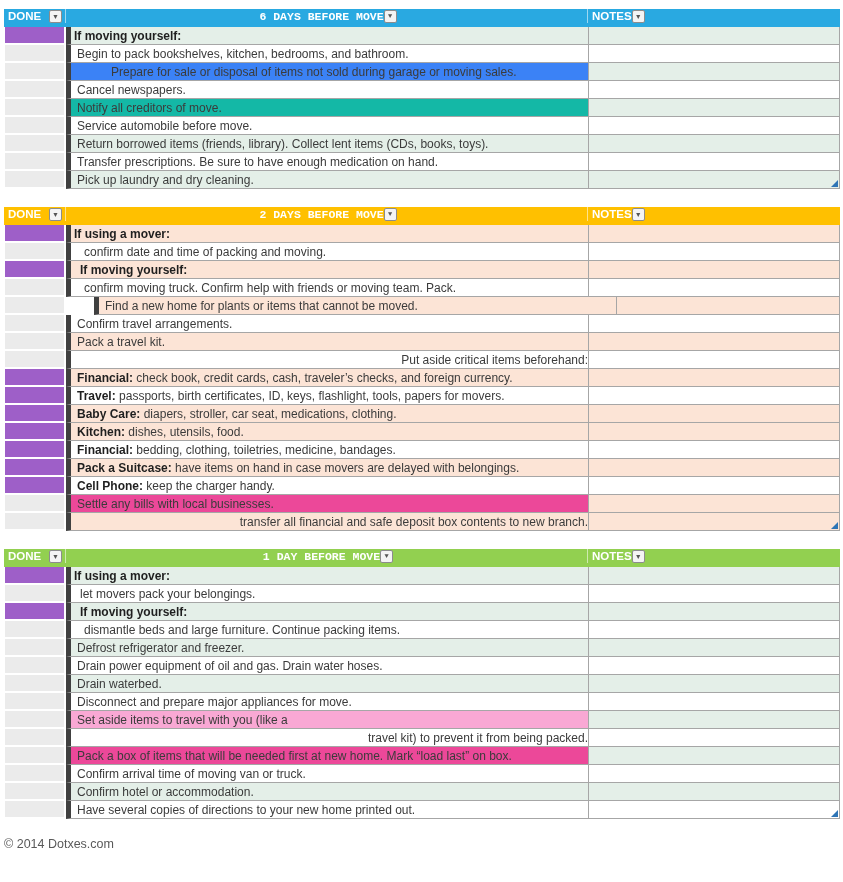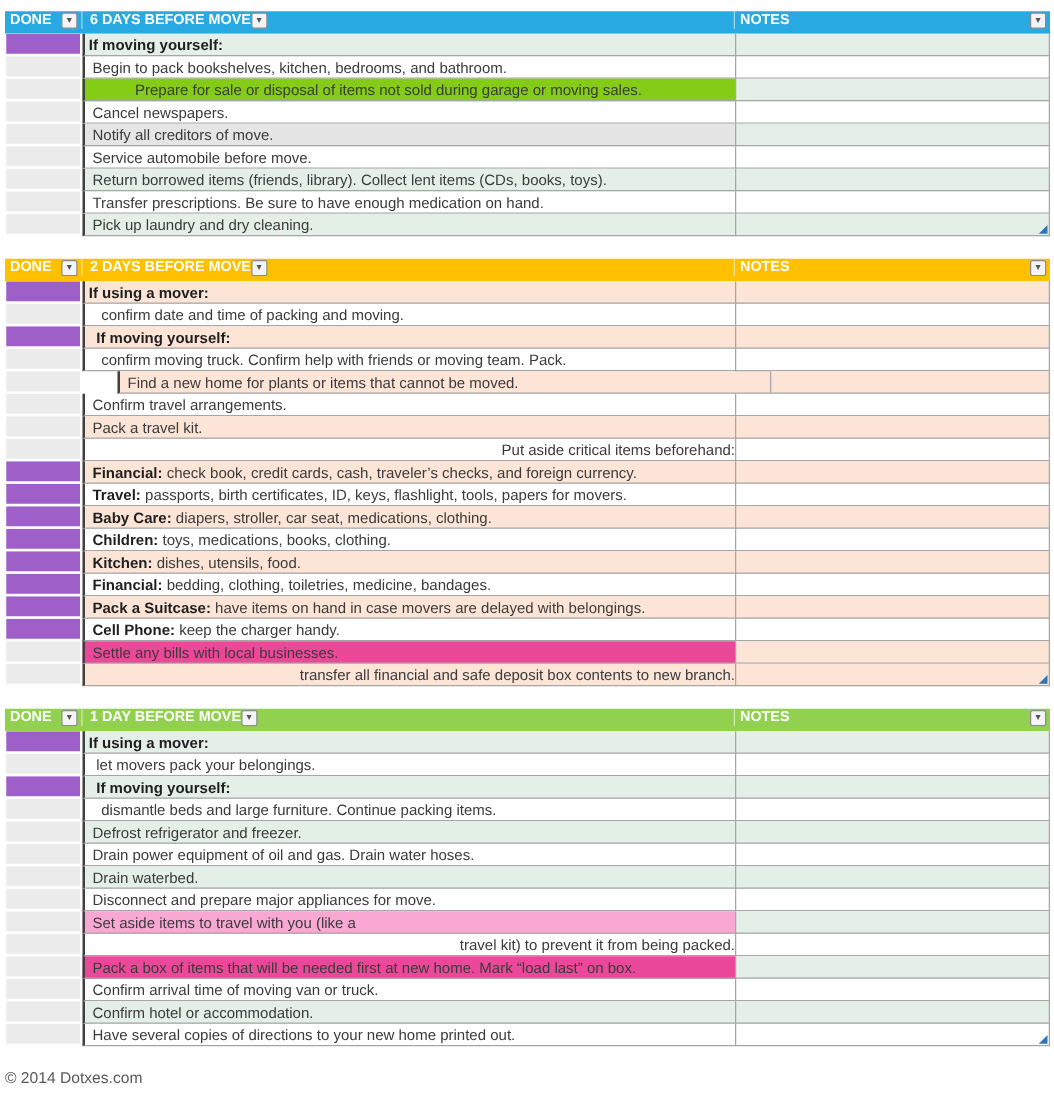--- a/index.html
+++ b/index.html
@@ -11,36 +11,36 @@
   }
   .page { padding: 9px 3px 0 4px; width: 843px; }
   .section { width: 836px; margin-bottom: 18px; position: relative; }
   .row { display: flex; height: 18px; width: 100%; }
   .cell { box-sizing: border-box; overflow: hidden; white-space: nowrap; }
 
   
   .row.header { color: #ffffff; font-weight: bold; font-size: 11.5px; }
   .hcell { display: flex; align-items: center; height: 14px; }
   .hdone  { flex: 0 0 62px; padding-left: 4px; justify-content: space-between; border-right: 1px solid rgba(255,255,255,.55); }
-  .htitle { flex: 0 0 522px; padding-left: 6px; justify-content: flex-start; border-right: 1px solid rgba(255,255,255,.55); }
-  .hnotes { flex: 1 1 auto; padding-left: 4px; justify-content: space-between; }
+  .htitle { flex: 0 0 522px; padding-left: 6px; justify-content: center; border-right: 1px solid rgba(255,255,255,.55); font-family: Liberation Mono, monospace; }
+  .hnotes { flex: 1 1 auto; padding-left: 4px; justify-content: flex-start; }
   .dd {
     flex: 0 0 13px; height: 13px; margin-right: 3px;
     background: #f4f4f4; border: 1px solid #8c8c8c; border-radius: 2px;
     color: #555; font-size: 7px; line-height: 11px; text-align: center;
     font-weight: normal; cursor: pointer;
   }
 
   
   .done-cell { flex: 0 0 62px; background: #ffffff; padding: 0 2px 2px 1px; }
   .done-box { width: 100%; height: 100%; background: #ebebeb; }
   .done-box.purple { background: #9e5fc8; }
   .task-cell {
     flex: 0 0 522px;
-    border-left: 2px solid #404040; border-bottom: 1px solid #a6a6a6;
+    border-left: 5px solid #404040; border-bottom: 1px solid #a6a6a6;
     line-height: 16px; padding-top: 0.5px;
   }
   .notes-cell {
     flex: 1 1 auto; position: relative;
     border-left: 1px solid #a6a6a6; border-bottom: 1px solid #a6a6a6;
     border-right: 1px solid #a6a6a6;
   }
   .task-cell b, .task-cell .pfx { color: #1f1f1f; font-weight: bold; }
   .row.boldrow .task-cell { color: #1f1f1f; font-weight: bold; }
   .ind-f { padding-left: 1px; text-align: right; }
@@ -90,35 +90,35 @@
           <div class="cell done-cell">
             <div class="done-box"></div>
           </div>
           <div class="cell task-cell ind-n"><span>Begin to pack bookshelves, kitchen, bedrooms, and bathroom.</span></div>
           <div class="cell notes-cell"></div>
         </div>
         <div class="row">
           <div class="cell done-cell">
             <div class="done-box"></div>
           </div>
-          <div class="cell task-cell ind-n" style="background: #84cc16; padding-left: 40px;"><span>Prepare for sale or disposal of items not sold during garage or moving sales.</span></div>
+          <div class="cell task-cell ind-n" style="background: #3b82f6; padding-left: 40px;"><span>Prepare for sale or disposal of items not sold during garage or moving sales.</span></div>
           <div class="cell notes-cell" style="background: rgb(228, 239, 232);"></div>
         </div>
         <div class="row">
           <div class="cell done-cell">
             <div class="done-box"></div>
           </div>
           <div class="cell task-cell ind-n"><span>Cancel newspapers.</span></div>
           <div class="cell notes-cell"></div>
         </div>
         <div class="row">
           <div class="cell done-cell">
             <div class="done-box"></div>
           </div>
-          <div class="cell task-cell ind-n" style="background: #e5e5e5;"><span>Notify all creditors of move.</span></div>
+          <div class="cell task-cell ind-n" style="background: #14b8a6;"><span>Notify all creditors of move.</span></div>
           <div class="cell notes-cell" style="background: rgb(228, 239, 232);"></div>
         </div>
         <div class="row">
           <div class="cell done-cell">
             <div class="done-box"></div>
           </div>
           <div class="cell task-cell ind-n"><span>Service automobile before move.</span></div>
           <div class="cell notes-cell"></div>
         </div>
         <div class="row">
@@ -234,27 +234,20 @@
           <div class="cell done-cell">
             <div class="done-box purple"></div>
           </div>
           <div class="cell task-cell ind-n" style="background: rgb(252, 228, 214);"><span class="pfx">Baby Care:</span><span> diapers, stroller, car seat, medications, clothing.</span></div>
           <div class="cell notes-cell" style="background: rgb(252, 228, 214);"></div>
         </div>
         <div class="row">
           <div class="cell done-cell">
             <div class="done-box purple"></div>
           </div>
-          <div class="cell task-cell ind-n"><span class="pfx">Children:</span><span> toys, medications, books, clothing.</span></div>
-          <div class="cell notes-cell"></div>
-        </div>
-        <div class="row">
-          <div class="cell done-cell">
-            <div class="done-box purple"></div>
-          </div>
           <div class="cell task-cell ind-n" style="background: rgb(252, 228, 214);"><span class="pfx">Kitchen:</span><span> dishes, utensils, food.</span></div>
           <div class="cell notes-cell" style="background: rgb(252, 228, 214);"></div>
         </div>
         <div class="row">
           <div class="cell done-cell">
             <div class="done-box purple"></div>
           </div>
           <div class="cell task-cell ind-n"><span class="pfx">Financial:</span><span> bedding, clothing, toiletries, medicine, bandages.</span></div>
           <div class="cell notes-cell"></div>
         </div>

